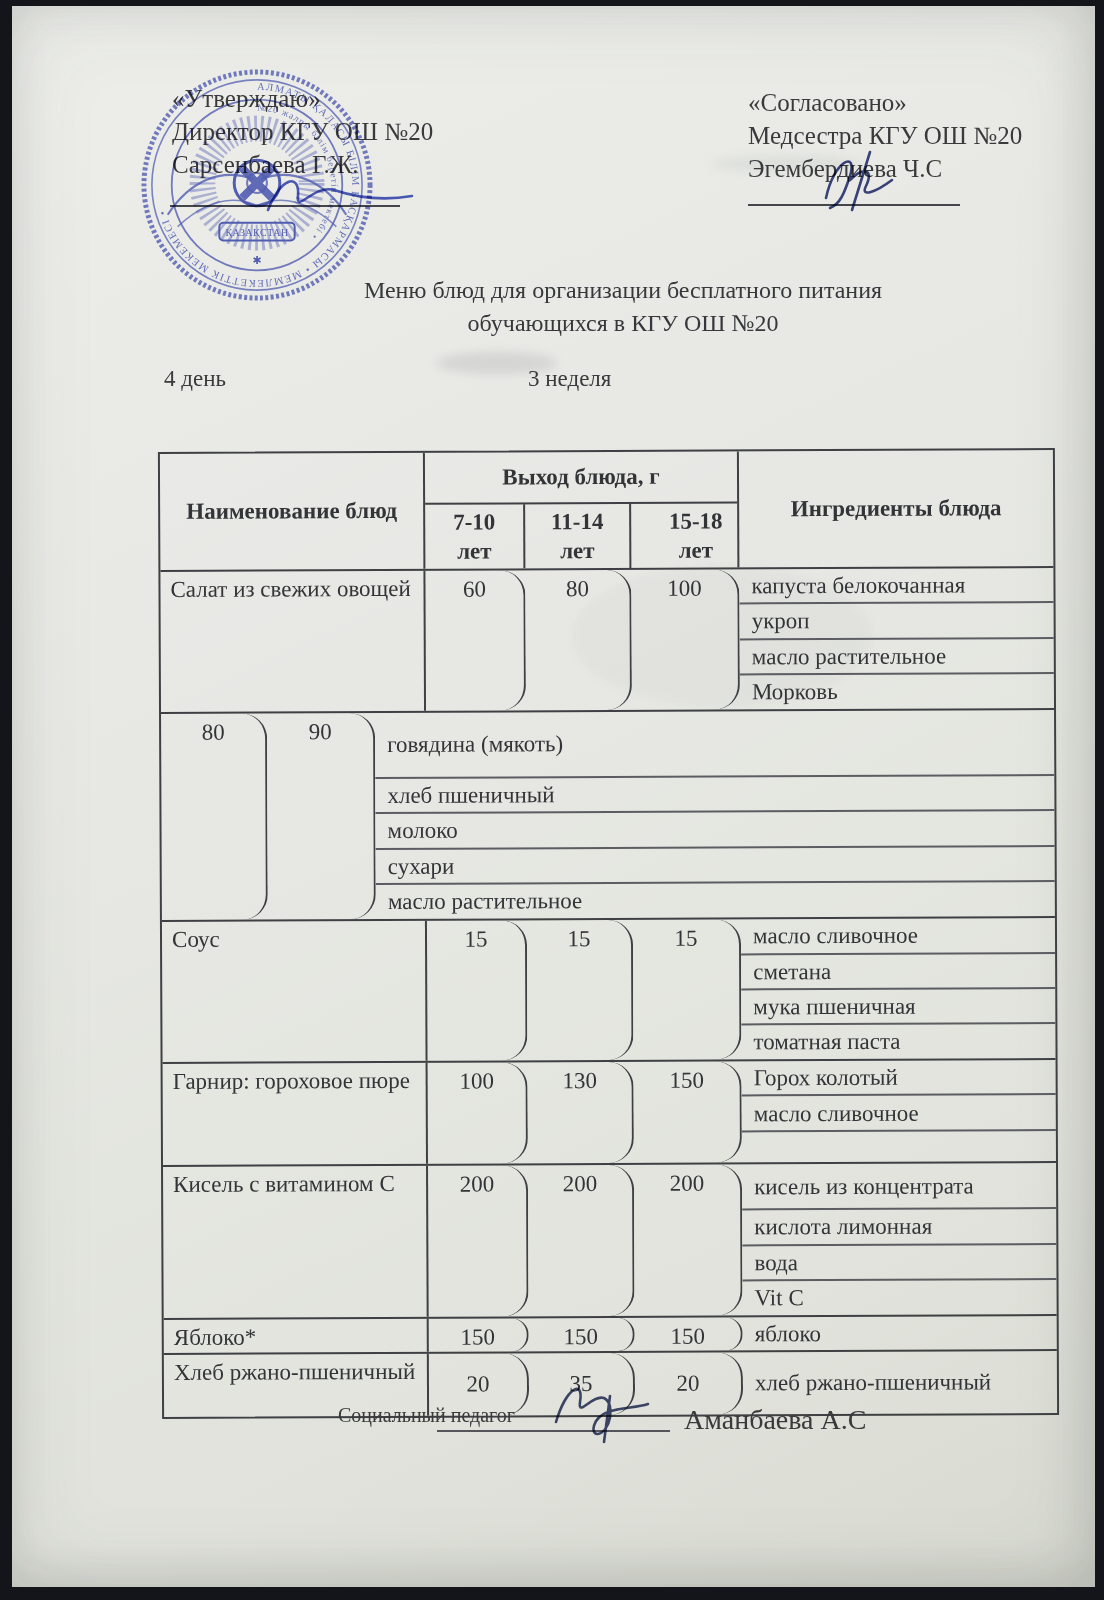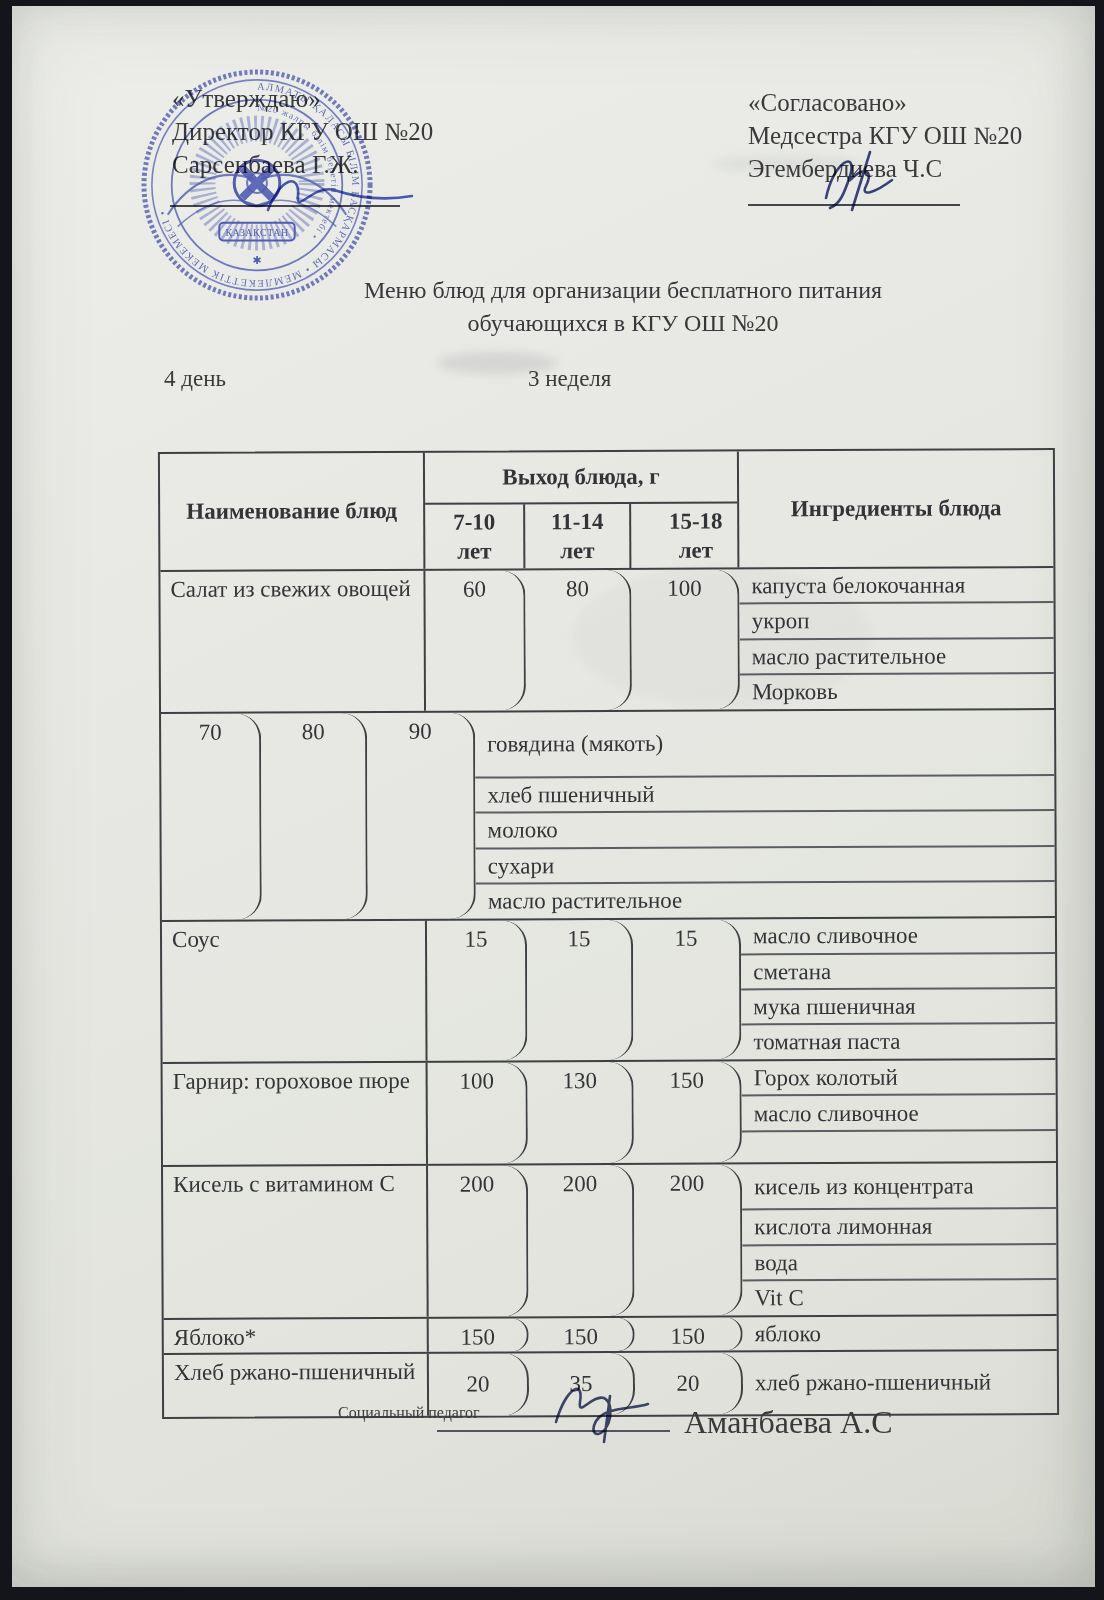--- a/index.html
+++ b/index.html
@@ -51,22 +51,22 @@
   .dish-row{display:flex;align-items:stretch;}
   .dish-row + .dish-row{border-top:2px solid #3e4043;}
   .dish-name{width:265px;border-right:2px solid #3e4043;padding:3px 8px 0 10px;}
   .val-cell{border-right:2px solid #3e4043;text-align:center;padding-top:4px;border-radius:25px;}
   .v1{width:100px;} .v2{width:106px;} .v3{width:108px;}
   .v-center .val-cell{display:flex;align-items:center;justify-content:center;padding-top:0;}
   .ing-stack{flex:1;display:flex;flex-direction:column;}
   .ing-row{display:flex;align-items:center;padding:2px 6px 2px 12px;}
   .ing-row:not(:last-child){border-bottom:2px solid #5c5d62;}
   
-  .footer-role{left:326px;top:1398px;font-size:16px;}
-  .footer-name{left:672px;top:1398px;font-size:32px;}
+  .footer-role{left:326px;top:1398px;font-size:20px;}
+  .footer-name{left:672px;top:1398px;font-size:28px;}
   
   .ghost{border-radius:50%;filter:blur(5px);pointer-events:none;}
   .g1{left:425px;top:346px;width:120px;height:22px;background:rgba(110,115,125,.16);}
   .g2{left:700px;top:150px;width:150px;height:16px;background:rgba(120,124,132,.10);}
   .g3{left:560px;top:560px;width:300px;height:140px;background:rgba(115,120,128,.05);}
 </style>
 </head>
 <body>
 
 <div class="paper">
@@ -153,21 +153,20 @@
           <div class="val-cell v2">80</div>
           <div class="val-cell v3">100</div>
           <div class="ing-stack">
             <div class="ing-row" style="min-height: 33px;">капуста белокочанная</div>
             <div class="ing-row" style="min-height: 34px;">укроп</div>
             <div class="ing-row" style="min-height: 34px;">масло растительное</div>
             <div class="ing-row" style="min-height: 29px;">Морковь</div>
           </div>
         </div>
         <div class="dish-row">
-          <div class="val-cell v1">70</div>
           <div class="val-cell v2">80</div>
           <div class="val-cell v3">90</div>
           <div class="ing-stack">
             <div class="ing-row" style="min-height: 66px;">говядина (мякоть)</div>
             <div class="ing-row" style="min-height: 35px;">хлеб пшеничный</div>
             <div class="ing-row" style="min-height: 33px;">молоко</div>
             <div class="ing-row" style="min-height: 33px;">сухари</div>
             <div class="ing-row" style="min-height: 26px;">масло растительное</div>
           </div>
         </div>

